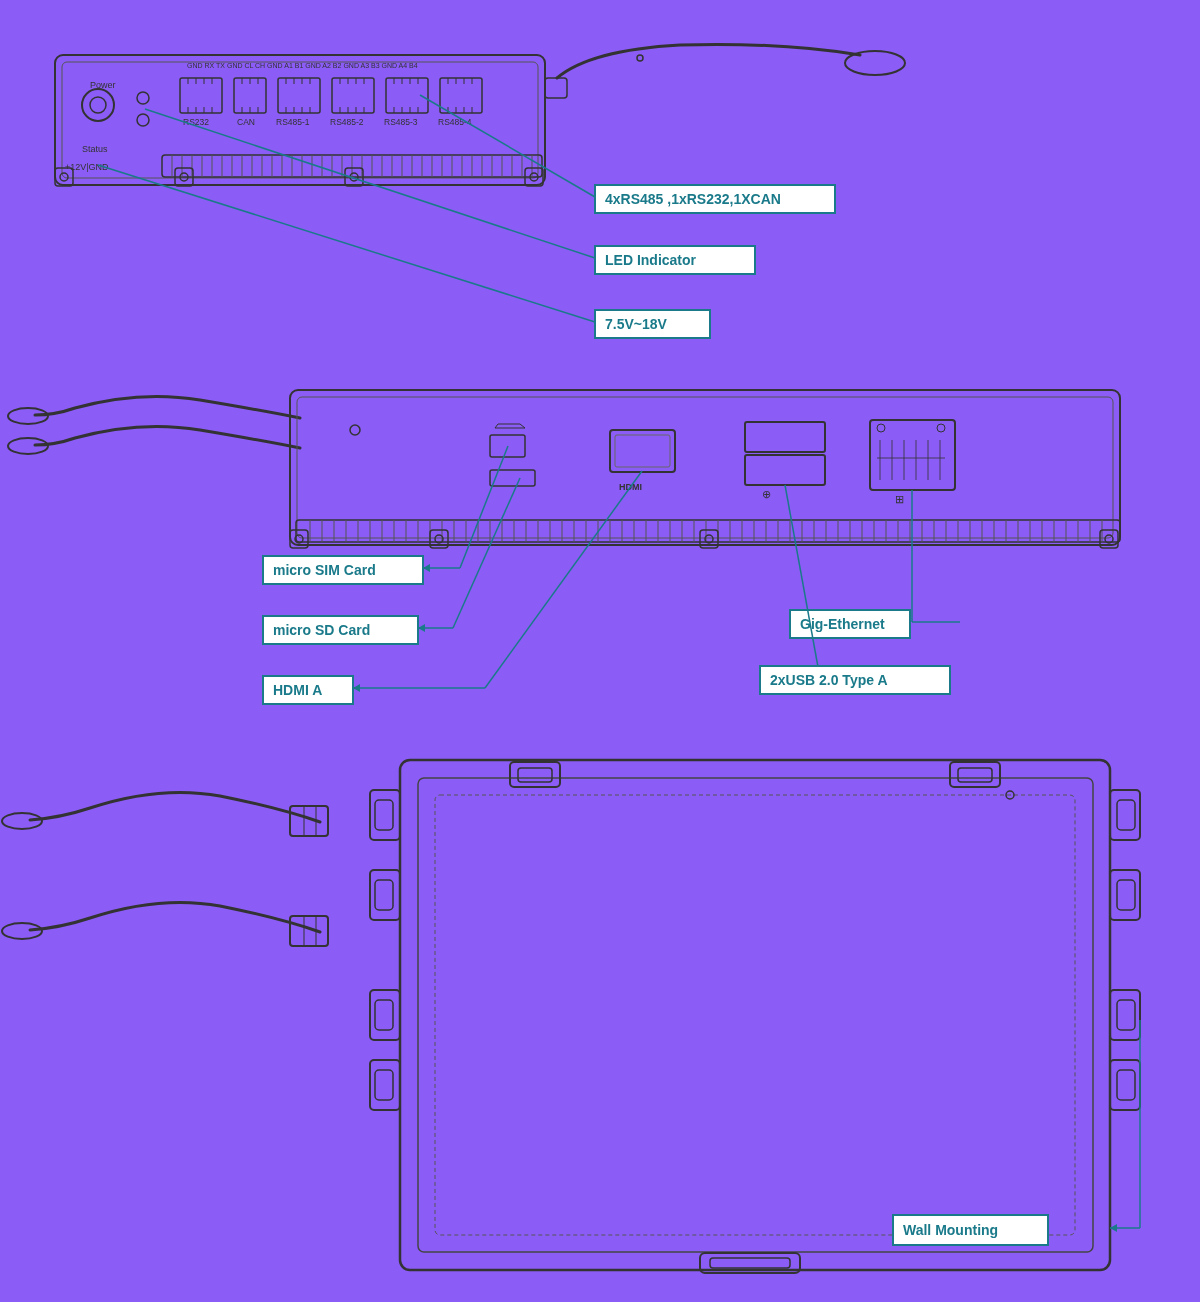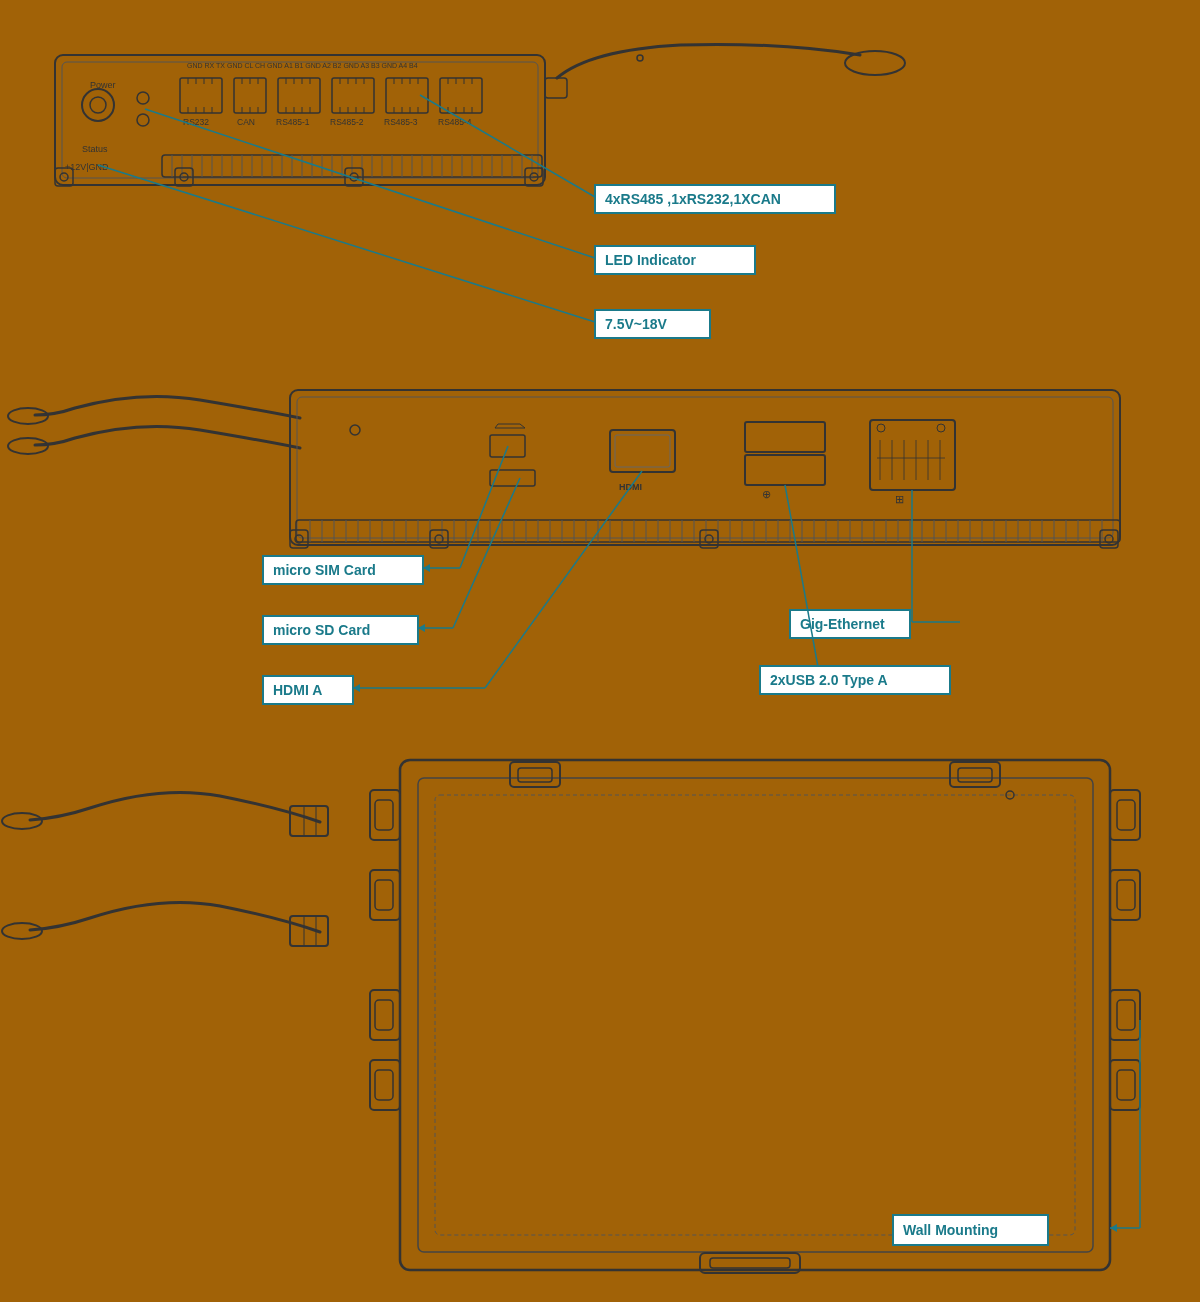--- a/index.html
+++ b/index.html
@@ -8,21 +8,21 @@
       font-family: Arial, sans-serif;
       width: 1200px;
       height: 1302px;
       overflow: hidden;
       position: relative;
     }
     .main-container {
       width: 1200px;
       height: 1302px;
       position: relative;
-      background: #a16207;
+      background: #8b5cf6;
     }
     svg.diagram {
       position: absolute;
       top: 0; left: 0;
       width: 1200px;
       height: 1302px;
     }
   </style>
 </head>
 <body>

